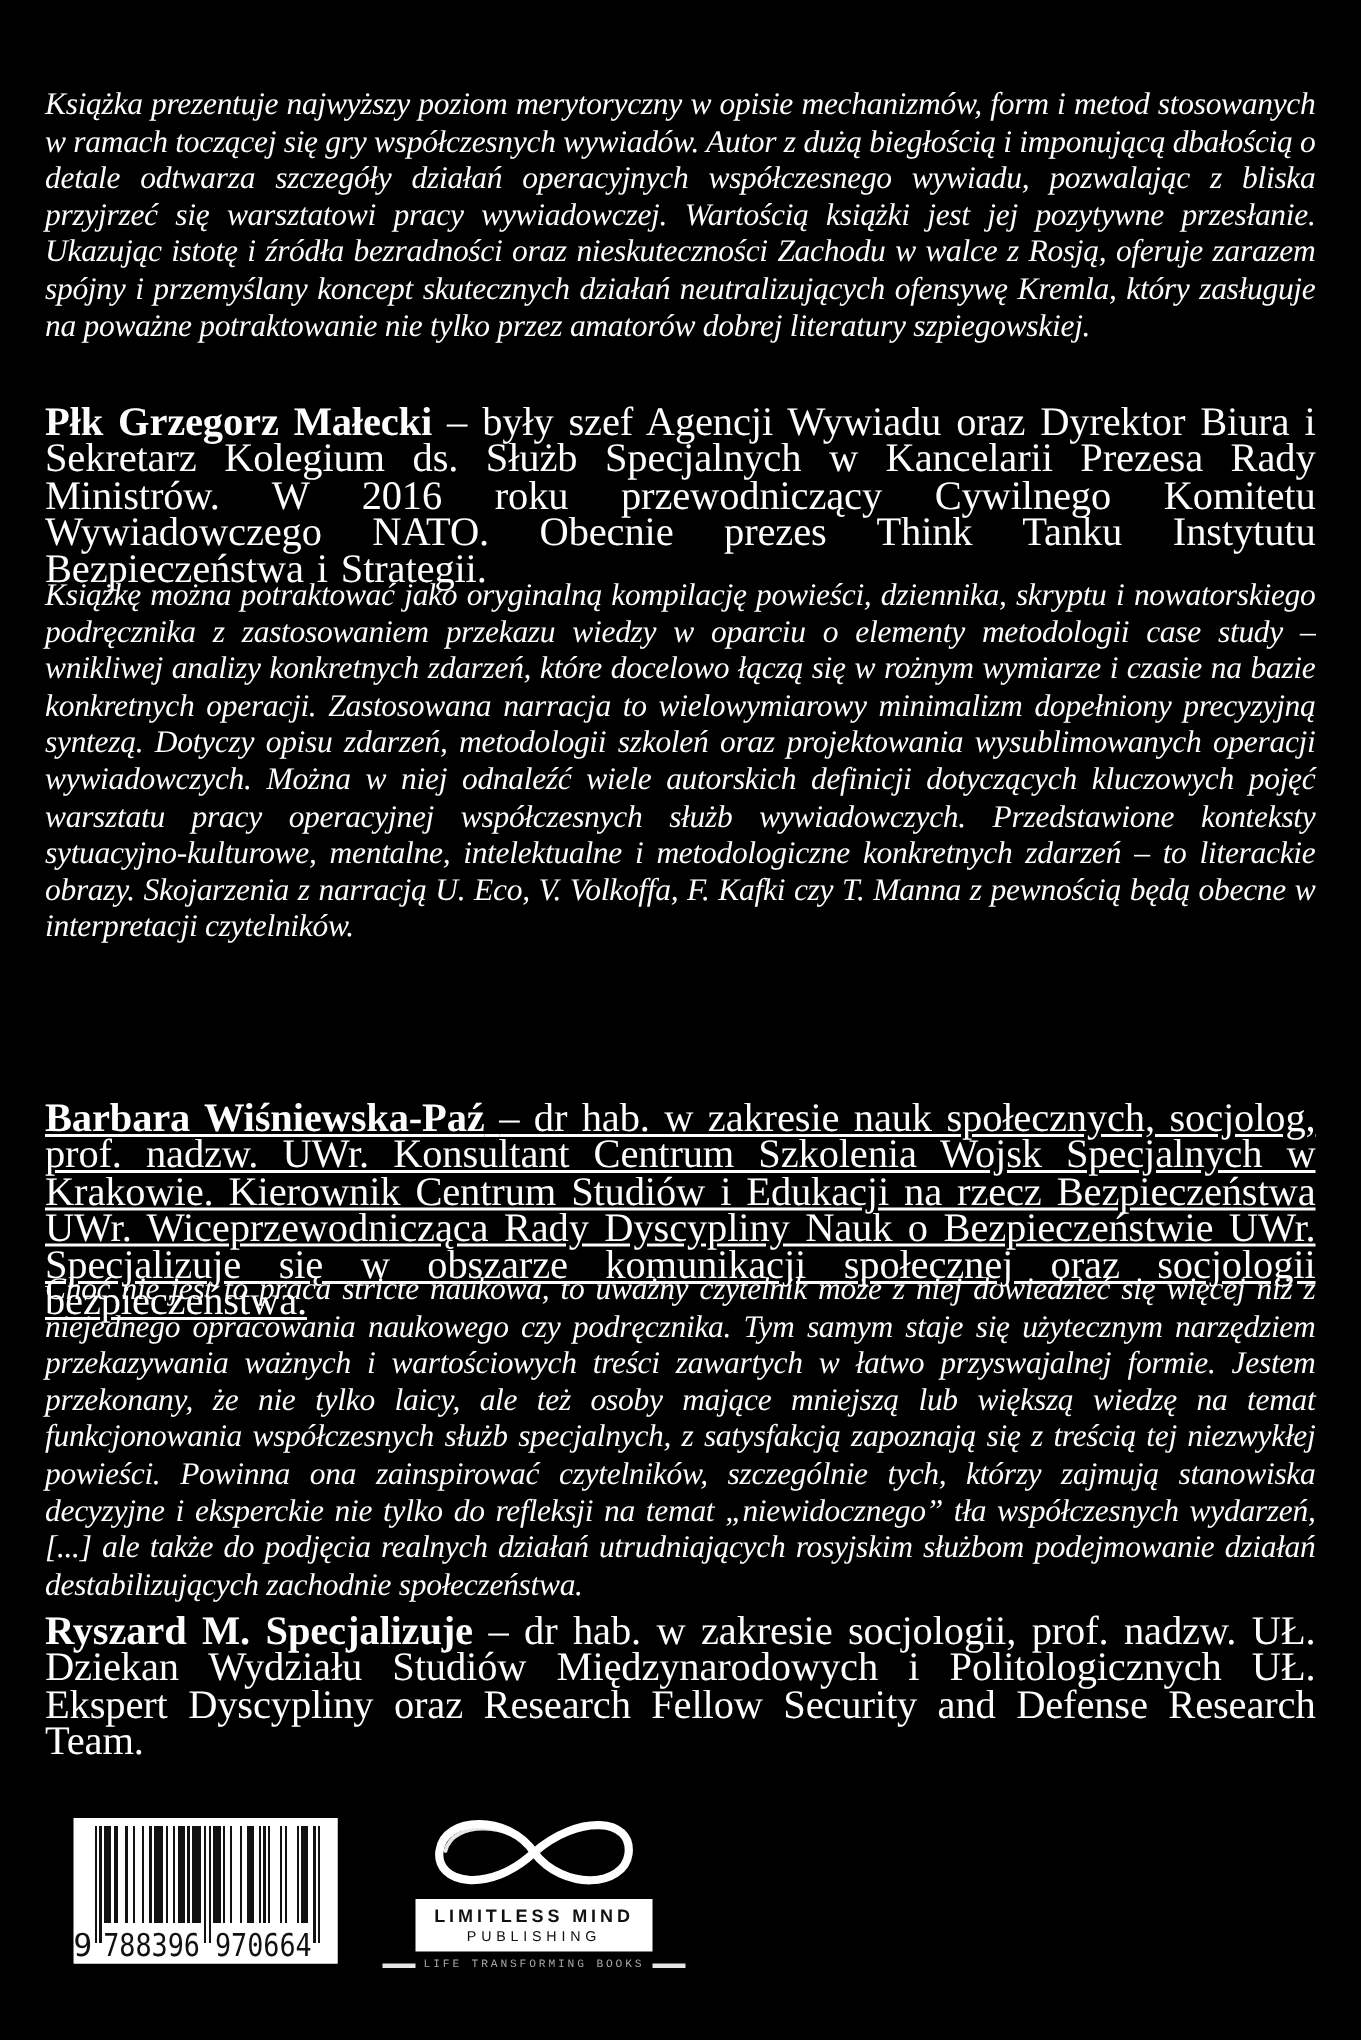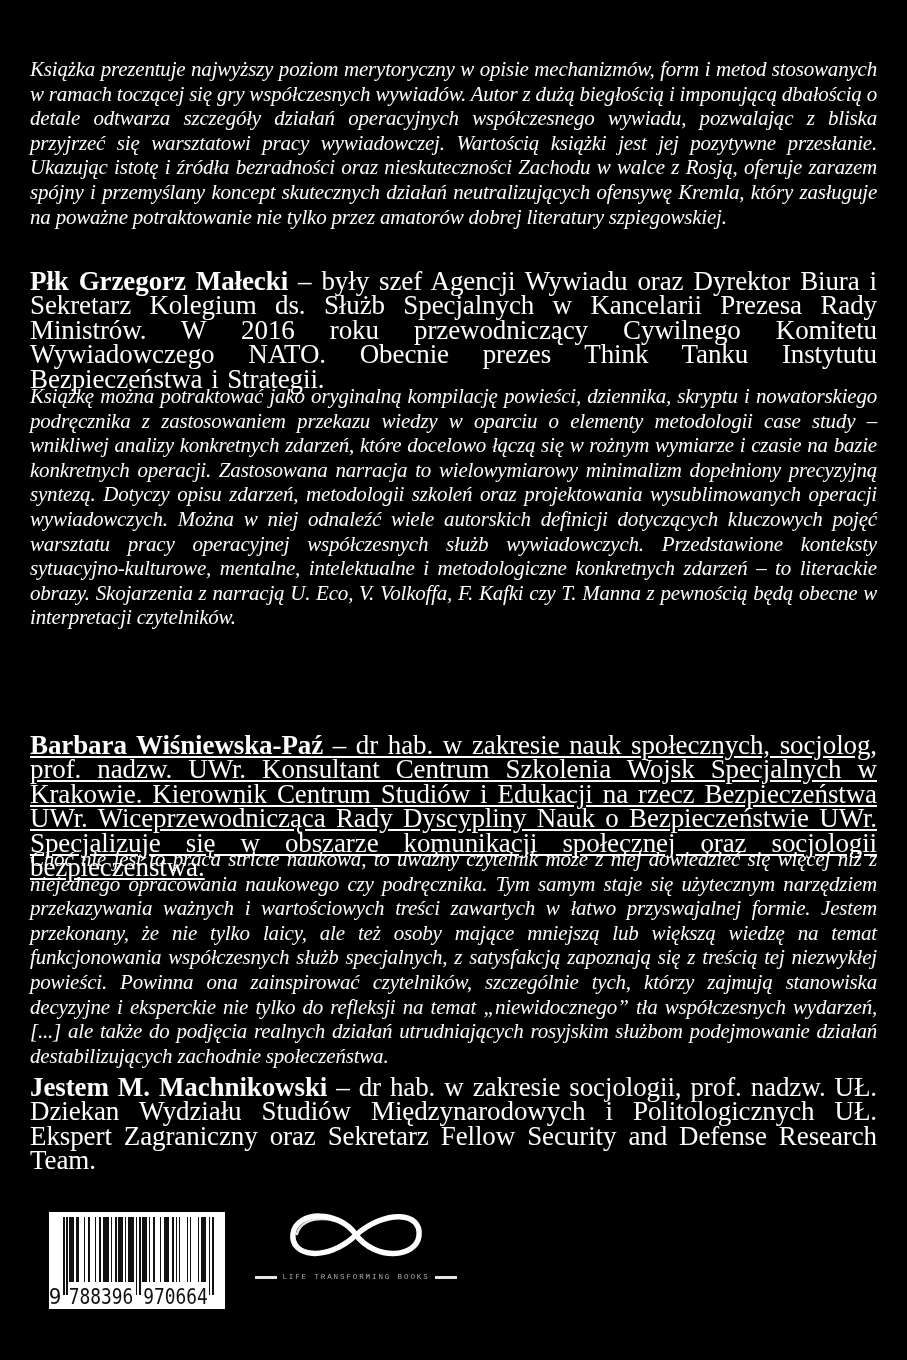--- a/index.html
+++ b/index.html
@@ -86,21 +86,21 @@
   <p class="block quote" id="quote1">Książka prezentuje najwyższy poziom merytoryczny w opisie mechanizmów, form i metod stosowanych w ramach toczącej się gry współczesnych wywiadów. Autor z dużą biegłością i imponującą dbałością o detale odtwarza szczegóły działań operacyjnych współczesnego wywiadu, pozwalając z bliska przyjrzeć się warsztatowi pracy wywiadowczej. Wartością książki jest jej pozytywne przesłanie. Ukazując istotę i źródła bezradności oraz nieskuteczności Zachodu w walce z Rosją, oferuje zarazem spójny i przemyślany koncept skutecznych działań neutralizujących ofensywę Kremla, który zasługuje na poważne potraktowanie nie tylko przez amatorów dobrej literatury szpiegowskiej.</p>
 
   <p class="block bio" id="bio1"><span class="bio-name">Płk Grzegorz Małecki</span> <span>– były szef Agencji Wywiadu oraz Dyrektor Biura i Sekretarz Kolegium ds. Służb Specjalnych w Kancelarii Prezesa Rady Ministrów. W 2016 roku przewodniczący Cywilnego Komitetu Wywiadowczego NATO. Obecnie prezes Think Tanku Instytutu Bezpieczeństwa i Strategii.</span></p>
 
   <p class="block quote" id="quote2">Książkę można potraktować jako oryginalną kompilację powieści, dziennika, skryptu i nowatorskiego podręcznika z zastosowaniem przekazu wiedzy w oparciu o elementy metodologii case study – wnikliwej analizy konkretnych zdarzeń, które docelowo łączą się w rożnym wymiarze i czasie na bazie konkretnych operacji. Zastosowana narracja to wielowymiarowy minimalizm dopełniony precyzyjną syntezą. Dotyczy opisu zdarzeń, metodologii szkoleń oraz projektowania wysublimowanych operacji wywiadowczych. Można w niej odnaleźć wiele autorskich definicji dotyczących kluczowych pojęć warsztatu pracy operacyjnej współczesnych służb wywiadowczych. Przedstawione konteksty sytuacyjno-kulturowe, mentalne, intelektualne i metodologiczne konkretnych zdarzeń – to literackie obrazy. Skojarzenia z narracją U. Eco, V. Volkoffa, F. Kafki czy T. Manna z pewnością będą obecne w interpretacji czytelników.</p>
 
   <p class="block bio" id="bio2"><span class="bio-name">Barbara Wiśniewska-Paź</span> <span>– dr hab. w zakresie nauk społecznych, socjolog, prof. nadzw. UWr. Konsultant Centrum Szkolenia Wojsk Specjalnych w Krakowie. Kierownik Centrum Studiów i Edukacji na rzecz Bezpieczeństwa UWr. Wiceprzewodnicząca Rady Dyscypliny Nauk o Bezpieczeństwie UWr. Specjalizuje się w obszarze komunikacji społecznej oraz socjologii bezpieczeństwa.</span></p>
 
   <p class="block quote" id="quote3">Choć nie jest to praca stricte naukowa, to uważny czytelnik może z niej dowiedzieć się więcej niż z niejednego opracowania naukowego czy podręcznika. Tym samym staje się użytecznym narzędziem przekazywania ważnych i wartościowych treści zawartych w łatwo przyswajalnej formie. Jestem przekonany, że nie tylko laicy, ale też osoby mające mniejszą lub większą wiedzę na temat funkcjonowania współczesnych służb specjalnych, z satysfakcją zapoznają się z treścią tej niezwykłej powieści. Powinna ona zainspirować czytelników, szczególnie tych, którzy zajmują stanowiska decyzyjne i eksperckie nie tylko do refleksji na temat „niewidocznego” tła współczesnych wydarzeń, [...] ale także do podjęcia realnych działań utrudniających rosyjskim służbom podejmowanie działań destabilizujących zachodnie społeczeństwa.</p>
 
-  <p class="block bio" id="bio3"><span class="bio-name">Jestem M. Machnikowski</span> <span>– dr hab. w zakresie socjologii, prof. nadzw. UŁ. Dziekan Wydziału Studiów Międzynarodowych i Politologicznych UŁ. Ekspert Zagraniczny oraz Sekretarz Fellow Security and Defense Research Team.</span></p>
+  <p class="block bio" id="bio3"><span class="bio-name">Ryszard M. Specjalizuje</span> <span>– dr hab. w zakresie socjologii, prof. nadzw. UŁ. Dziekan Wydziału Studiów Międzynarodowych i Politologicznych UŁ. Ekspert Dyscypliny oraz Research Fellow Security and Defense Research Team.</span></p>
 
   <div class="barcode-box">
     <svg id="barcode-svg" viewBox="0 0 176 97" xmlns="http://www.w3.org/2000/svg" shape-rendering="crispEdges">
       <rect x="0" y="0" width="176" height="97" fill="#ffffff"></rect>
       <g id="barcode-bars" fill="#111111">
           <rect x="14.00" y="5" width="1.58" height="78"></rect>
           <rect x="17.17" y="5" width="1.58" height="78"></rect>
           <rect x="20.34" y="5" width="4.75" height="65"></rect>
           <rect x="26.68" y="5" width="3.17" height="65"></rect>
           <rect x="34.61" y="5" width="1.58" height="65"></rect>
@@ -140,20 +140,24 @@
     </svg>
   </div>
 
   <div class="publisher">
     <div class="infinity-wrap">
       <svg viewBox="0 0 152 66" xmlns="http://www.w3.org/2000/svg">
         <path d="M76 33 C60 8 16 8 13 32 C10 54 46 61 76 33 C106 7 142 10 139 34 C136 56 96 59 76 33" fill="none" stroke="#ffffff" stroke-width="5.5" stroke-linecap="round"></path>
         <path d="M76 33 C62 13 22 11 17 32" fill="none" stroke="#ffffff" stroke-width="2.5" stroke-linecap="round" opacity="0.9"></path>
       </svg>
     </div>
+    <div class="pub-box">
+      <div class="pub-name">LIMITLESS MIND</div>
+      <div class="pub-sub">PUBLISHING</div>
+    </div>
     <div class="pub-tagline">
       <span class="tag-line"></span>
       <span class="tag-text">LIFE TRANSFORMING BOOKS</span>
       <span class="tag-line"></span>
     </div>
   </div>
 
 </div>
 
 </body></html>

